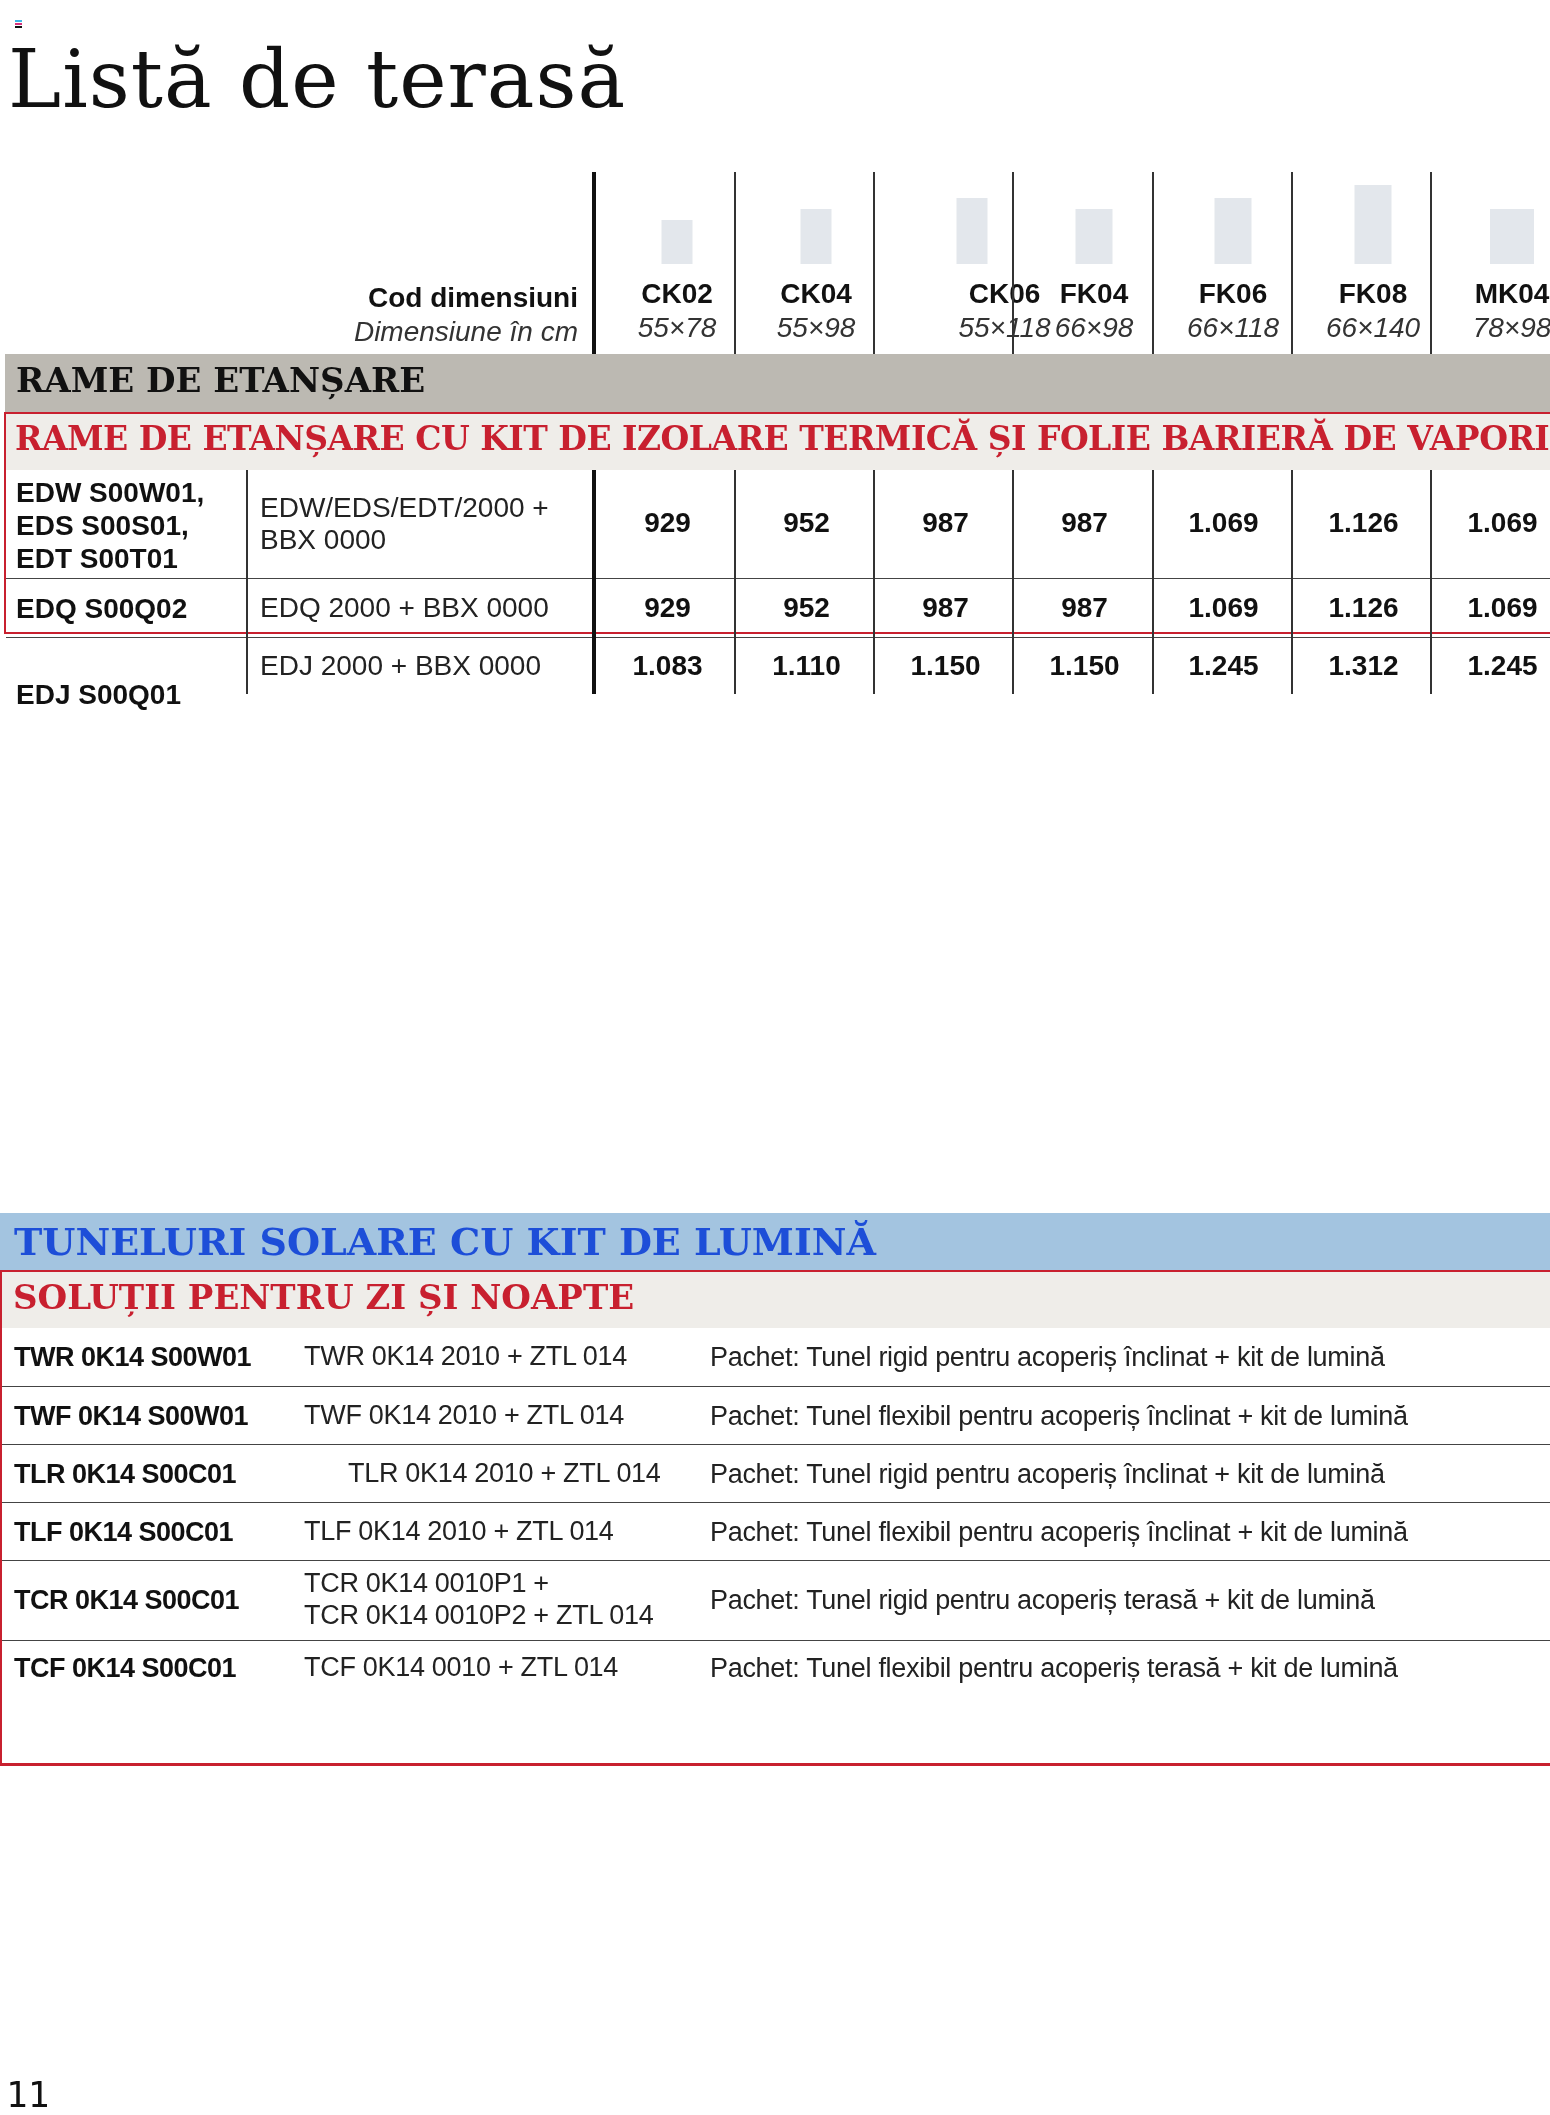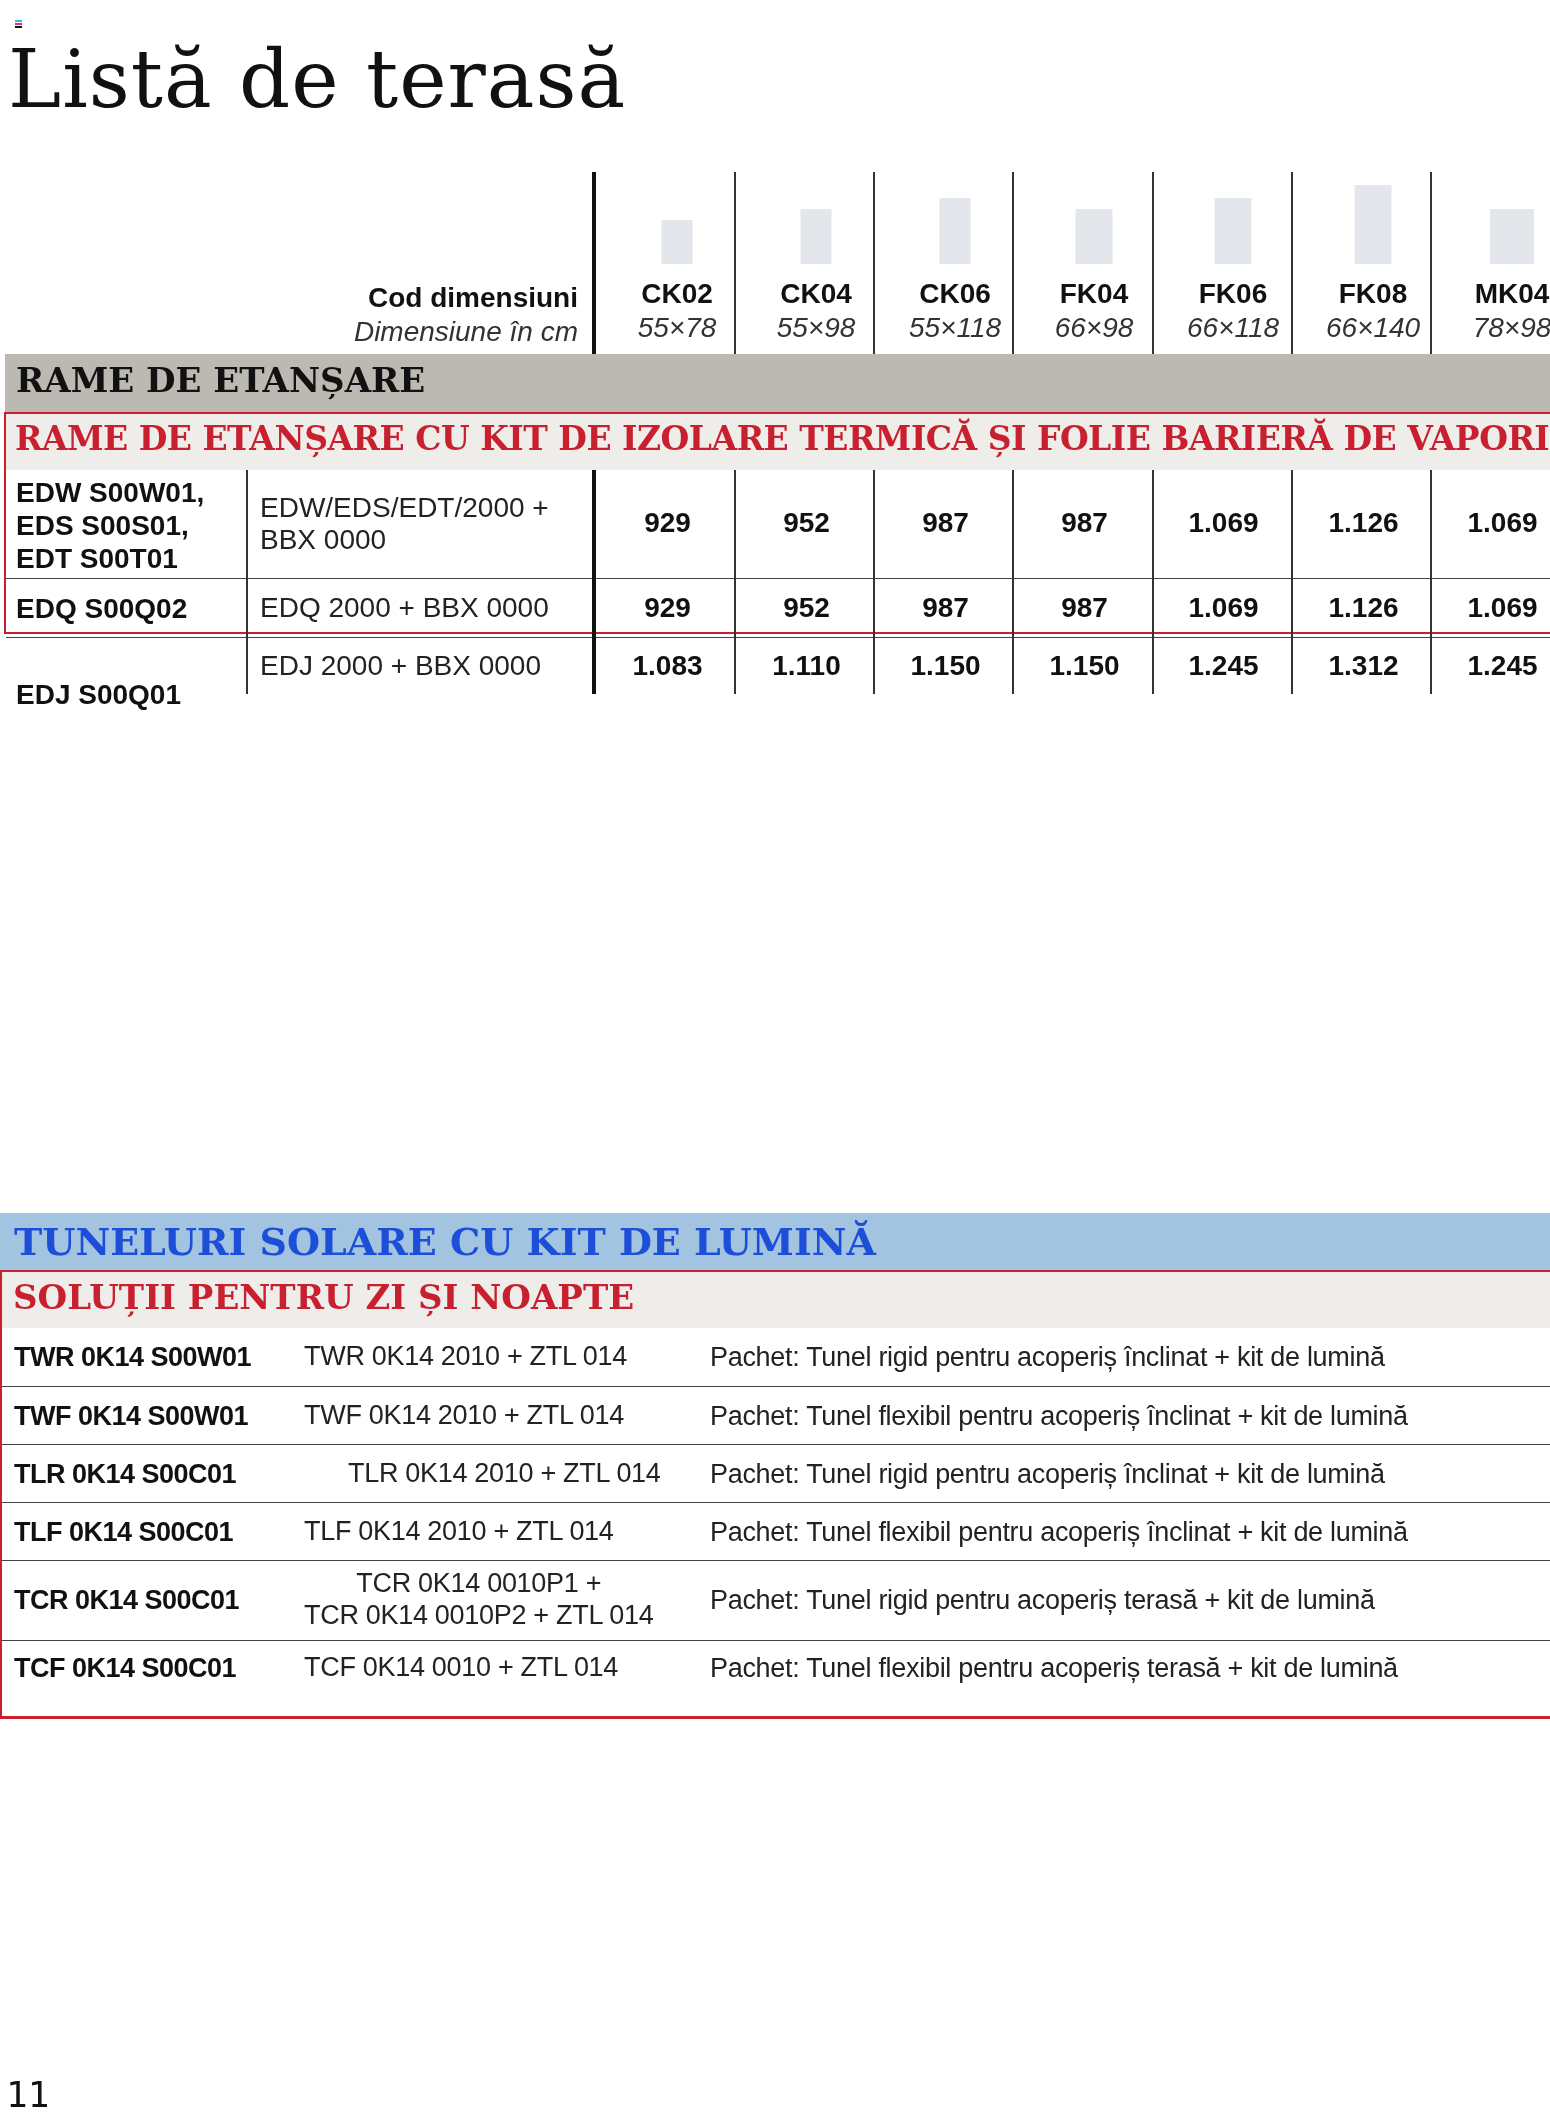--- a/index.html
+++ b/index.html
@@ -30,21 +30,21 @@
   .t1-row:last-child { border-bottom:none; }
   .c-code { position:absolute; left:10px; font-weight:bold; font-size:28px; line-height:33px; }
   .c-desc { position:absolute; left:254px; font-size:28px; line-height:32px; color:#222; }
   .c-price { position:absolute; width:139px; text-align:center; font-weight:bold; font-size:28px; }
 
   
   .band-blue { position:absolute; left:0; top:1213px; width:1550px; height:57px; background:#a3c4e0; }
   .band-blue-text { position:absolute; left:14px; top:1219px; font-family:"DejaVu Serif", serif; font-weight:bold; font-size:38px; color:#1d4ed8; }
   .band-sub2 { position:absolute; left:0; top:1270px; width:1550px; height:58px; background:#efede9; border-top:2px solid #c8202f; border-left:2px solid #c8202f; box-sizing:border-box; }
   .band-sub2-text { position:absolute; left:13px; top:1277px; font-family:"DejaVu Serif", serif; font-weight:bold; font-size:34px; color:#c8202f; }
-  .t2-body { position:absolute; left:0; top:1328px; width:1550px; height:391px; border-left:2px solid #c8202f; border-bottom:3px solid #c8202f; box-sizing:border-box;text-align:center; }
+  .t2-body { position:absolute; left:0; top:1328px; width:1550px; height:438px; border-left:2px solid #c8202f; border-bottom:3px solid #c8202f; box-sizing:border-box; }
   .t2-row { position:absolute; left:0; width:1548px; border-bottom:1.5px solid #444; box-sizing:border-box; }
   .t2-code { position:absolute; left:12px; font-weight:bold; font-size:27px; letter-spacing:-0.5px; }
   .t2-comp { position:absolute; left:302px; font-size:27px; line-height:32px; color:#222; letter-spacing:-0.3px; }
   .t2-desc { position:absolute; left:708px; font-size:27px; color:#222; letter-spacing:-0.3px; white-space:nowrap; }
 
   .page-num { position:absolute; left:6px; top:2074px; font-family:"DejaVu Sans Mono", monospace; font-size:36px; color:#111; }
 </style>
 </head>
 <body>
 
@@ -66,21 +66,21 @@
     <div class="col-code">CK02</div>
     <div class="col-size">55×78</div>
   </div>
   <div class="vline" style="left:734px; top:172px; height:182px;"></div>
   <div class="col-head" style="left:735px;">
     <div class="win-shape" style="width:31px;height:55px;"></div>
     <div class="col-code">CK04</div>
     <div class="col-size">55×98</div>
   </div>
   <div class="vline" style="left:873px; top:172px; height:182px;"></div>
-  <div class="col-head" style="left:874px;">
+  <div class="col-head" style="left:874px;padding-left:33px;">
     <div class="win-shape" style="width:31px;height:66px;"></div>
     <div class="col-code">CK06</div>
     <div class="col-size">55×118</div>
   </div>
   <div class="vline" style="left:1012px; top:172px; height:182px;"></div>
   <div class="col-head" style="left:1013px;">
     <div class="win-shape" style="width:37px;height:55px;"></div>
     <div class="col-code">FK04</div>
     <div class="col-size">66×98</div>
   </div>

